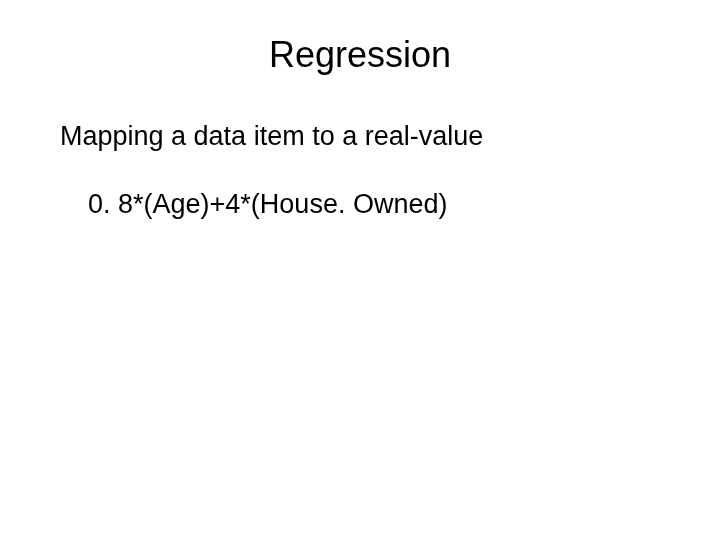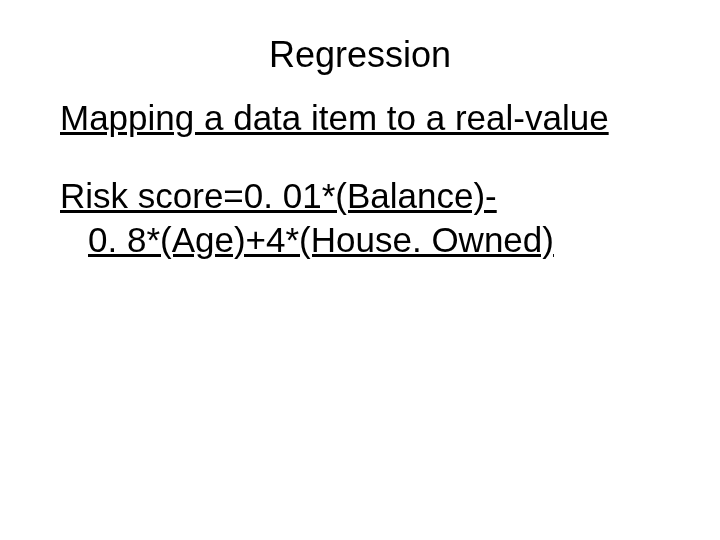--- a/index.html
+++ b/index.html
@@ -14,44 +14,42 @@
   .slide {
     box-sizing: border-box;
     width: 720px;
     height: 540px;
     padding: 30px 60px 30px 60px;
   }
   .title {
     text-align: center;
     font-size: 36px;
     margin-top: 4px;
-    margin-bottom: 20px;
+    margin-bottom: 44px;
     font-weight: normal;
   }
   .body-text {
-    font-size: 35px;
+    font-size: 27px;
     line-height: 1.25;
-    text-decoration: underline;
   }
   .para {
     margin-bottom: 34px;
   }
   .indent {
     padding-left: 28px;
   }
 </style>
 </head>
 <body>
 
 <div class="slide">
   <div class="title">Regression</div>
 
   <div class="body-text">
     <div class="para">
       <div>Mapping a data item to a real-value</div>
     </div>
 
     <div class="para">
-      <div>Risk score=0. 01*(Balance)-</div>
       <div class="indent">0. 8*(Age)+4*(House. Owned)</div>
     </div>
   </div>
 </div>
 
 </body></html>

